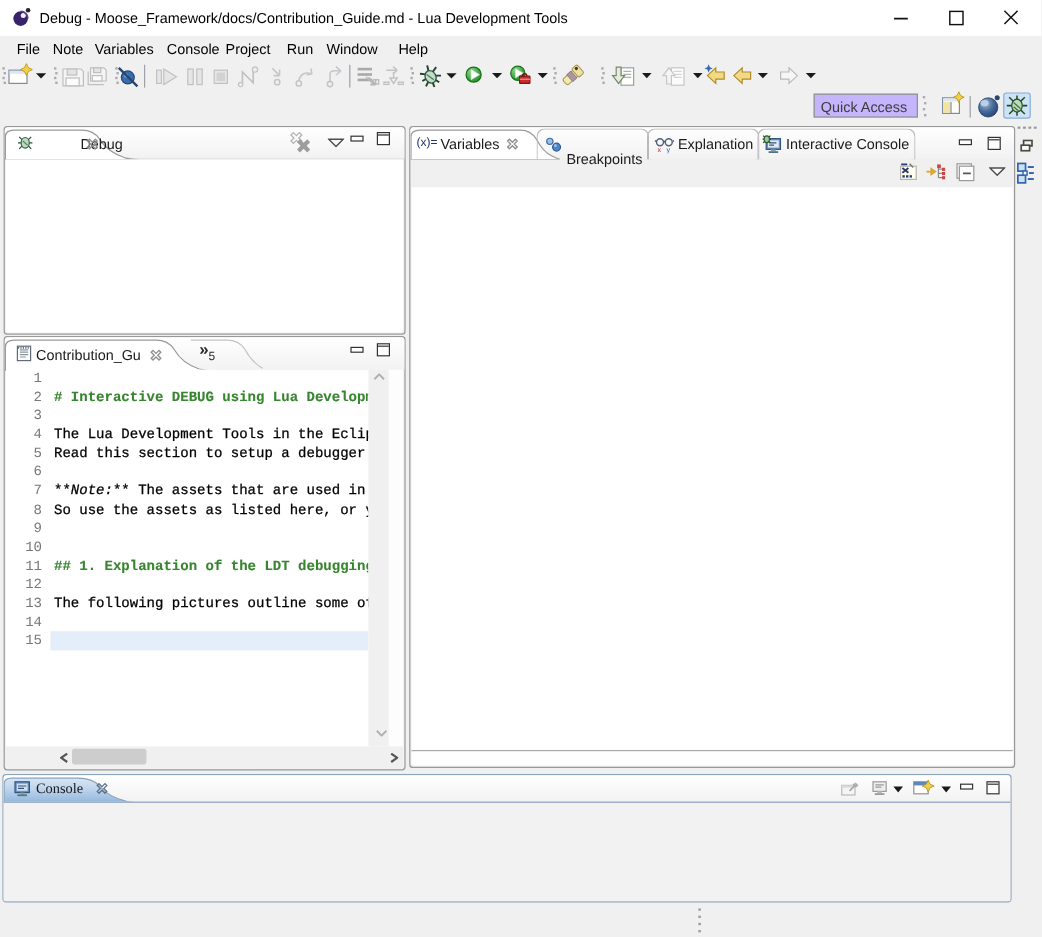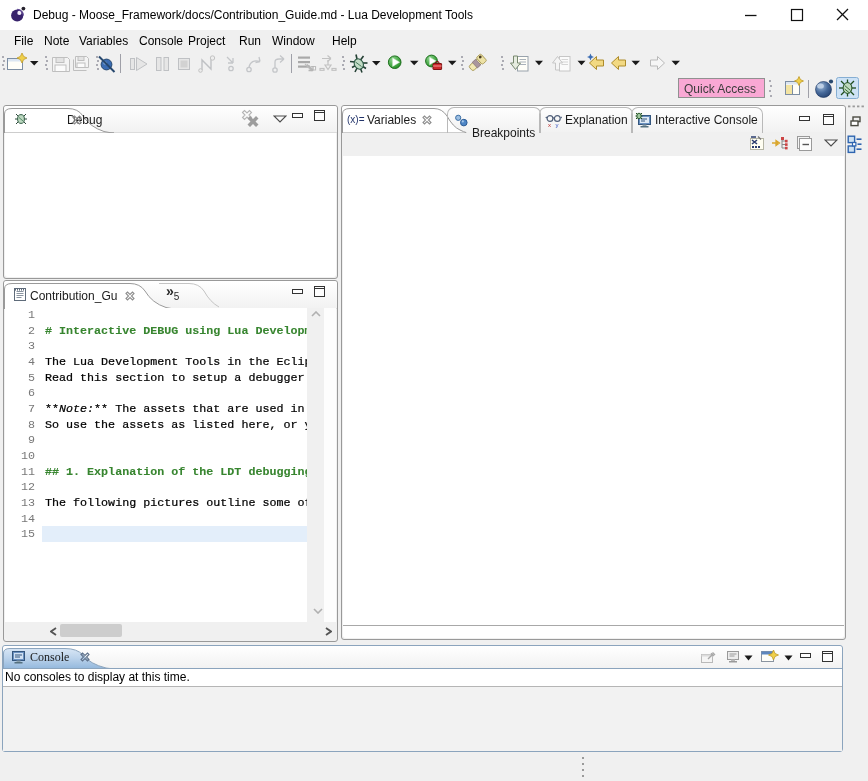--- a/index.html
+++ b/index.html
@@ -4,21 +4,21 @@
 <style>
 html,body{margin:0;padding:0;}
 body{width:868px;height:781px;background:#f0f0f0;font-family:"Liberation Sans",sans-serif;position:relative;overflow:hidden;}
 .abs{position:absolute;}
 
 #titlebar{left:0;top:0;width:868px;height:30px;background:#ffffff;}
 #title-text{left:33px;top:8px;font-size:12px;color:#000;white-space:nowrap;}
 
 #menubar{left:4px;top:30px;width:868px;height:22px;background:#f0f0f0;font-size:12px;color:#000;}
 #menubar span{position:absolute;top:4px;}
-#qabox{left:678px;top:78px;width:80px;height:15px;background:#f9a8d4;border:1px solid #919191;font-size:12px;color:#3c3c3c;padding-left:5px;padding-top:3px;}
+#qabox{left:678px;top:78px;width:80px;height:15px;background:#c4b5fd;border:1px solid #919191;font-size:12px;color:#3c3c3c;padding-left:5px;padding-top:3px;}
 
 .panel{background:#f0f0f0;border:1px solid #999;border-radius:3px;}
 .panel .content{position:absolute;background:#fff;}
 .tabbar{position:absolute;left:0;top:0;right:0;height:26px;background:linear-gradient(180deg,#ffffff,#f2f2f2);border-radius:3px 3px 0 0;}
 .tabtext{position:absolute;font-size:12px;color:#1a1a1a;white-space:nowrap;}
 
 #editor-lines{font-family:"Liberation Mono",monospace;font-size:11.7px;line-height:15.65px;color:#787878;text-align:right;}
 #editor-text{font-family:"Liberation Mono",monospace;font-size:11.7px;line-height:15.65px;color:#000;white-space:pre;-webkit-text-stroke:0.22px #000;}
 .green{color:#37852f;font-weight:bold;-webkit-text-stroke:0.1px #37852f;}
 
@@ -495,21 +495,20 @@
     <rect x="1.5" y="2.5" width="12" height="3" fill="#5e87bd"></rect>
     <path d="M13.5,1 L15,4.5 L18.5,6 L15,7.5 L13.5,11 L12,7.5 L8.5,6 L12,4.5 Z" fill="#f0d049" stroke="#c09a28" stroke-width="0.8"></path>
   </svg>
   <svg class="abs" style="left:781px;top:9px" width="9" height="6" viewBox="0 0 9 6">
       <path d="M0.5,0.5 L8.5,0.5 L4.5,5.5 Z" fill="#1a1a1a"></path>
     </svg>
   <div class="minbtn" style="left:797px;top:7px;"></div>
   <div class="maxbtn" style="left:819px;top:5px;"></div>
   <div class="content" style="left:0;top:22px;right:0;bottom:0;background:#f2f2f2;"></div>
   <div class="abs" style="left:0;top:22px;right:0;height:1px;background:#8ba4bd;"></div>
-  <div class="abs" style="left:0;top:23px;right:0;height:16px;background:#fff;border-bottom:1px solid #b5b5b5;font-size:12px;padding:1px 0 0 2px;">No consoles to display at this time.</div>
 </div>
 
 <svg class="abs" style="left:579px;top:756px" width="8" height="22" viewBox="0 0 8 22">
   <g fill="#9a9a9a">
       <rect x="3" y="1" width="2" height="2"></rect>
       <rect x="3" y="7" width="2" height="2"></rect>
       <rect x="3" y="13" width="2" height="2"></rect>
       <rect x="3" y="19" width="2" height="2"></rect>
     </g>
 </svg>

